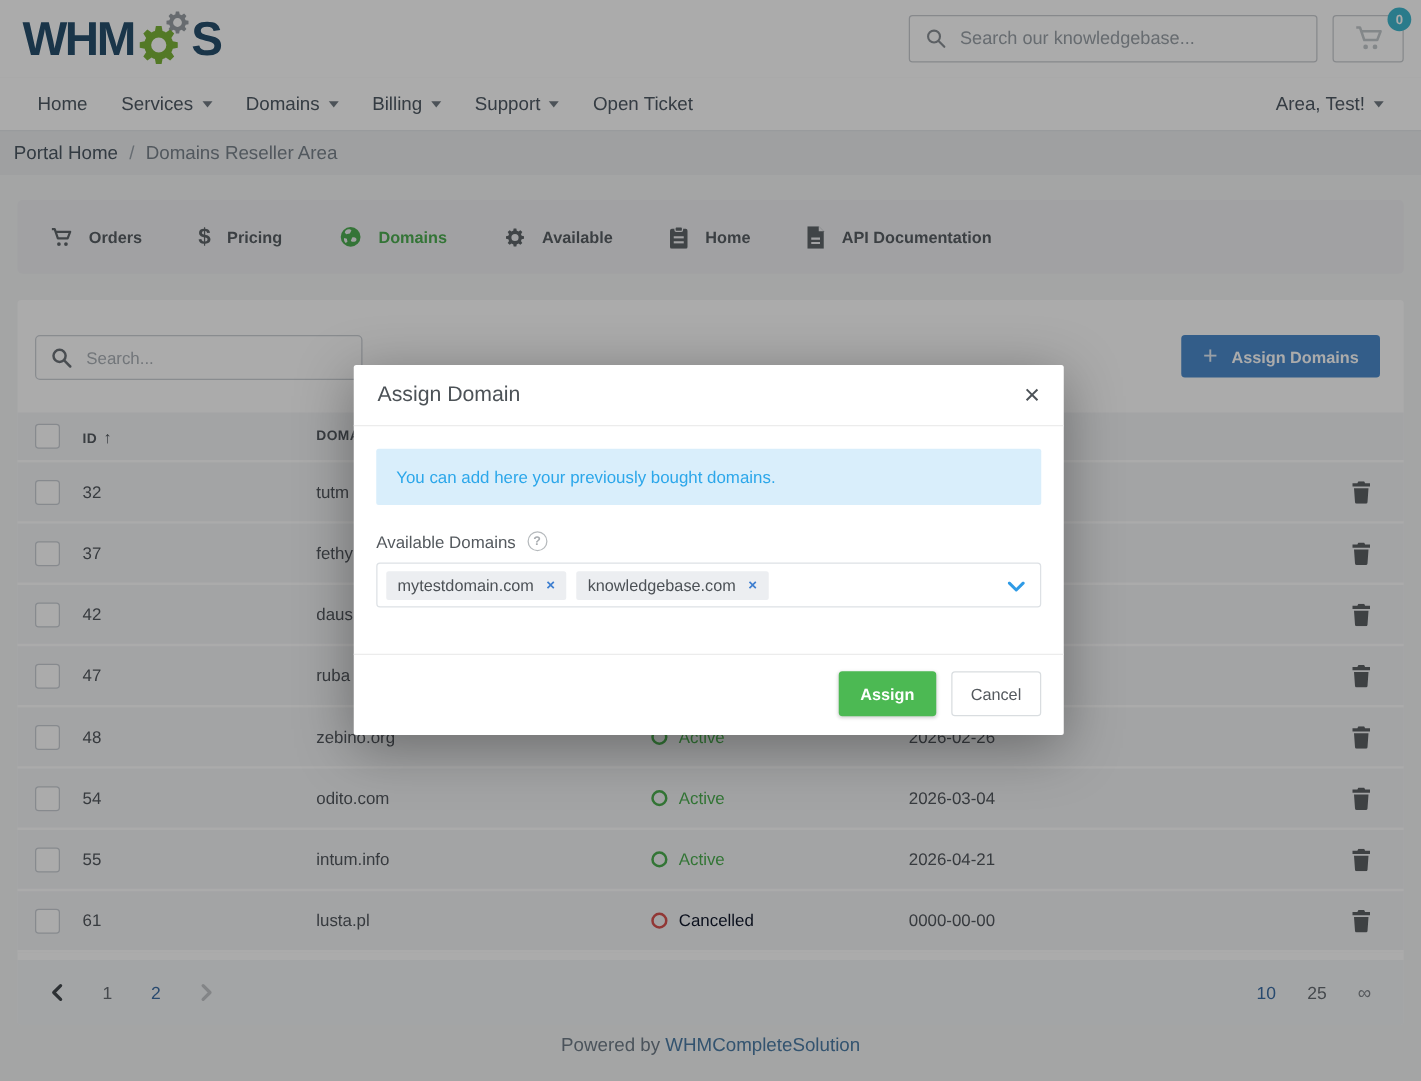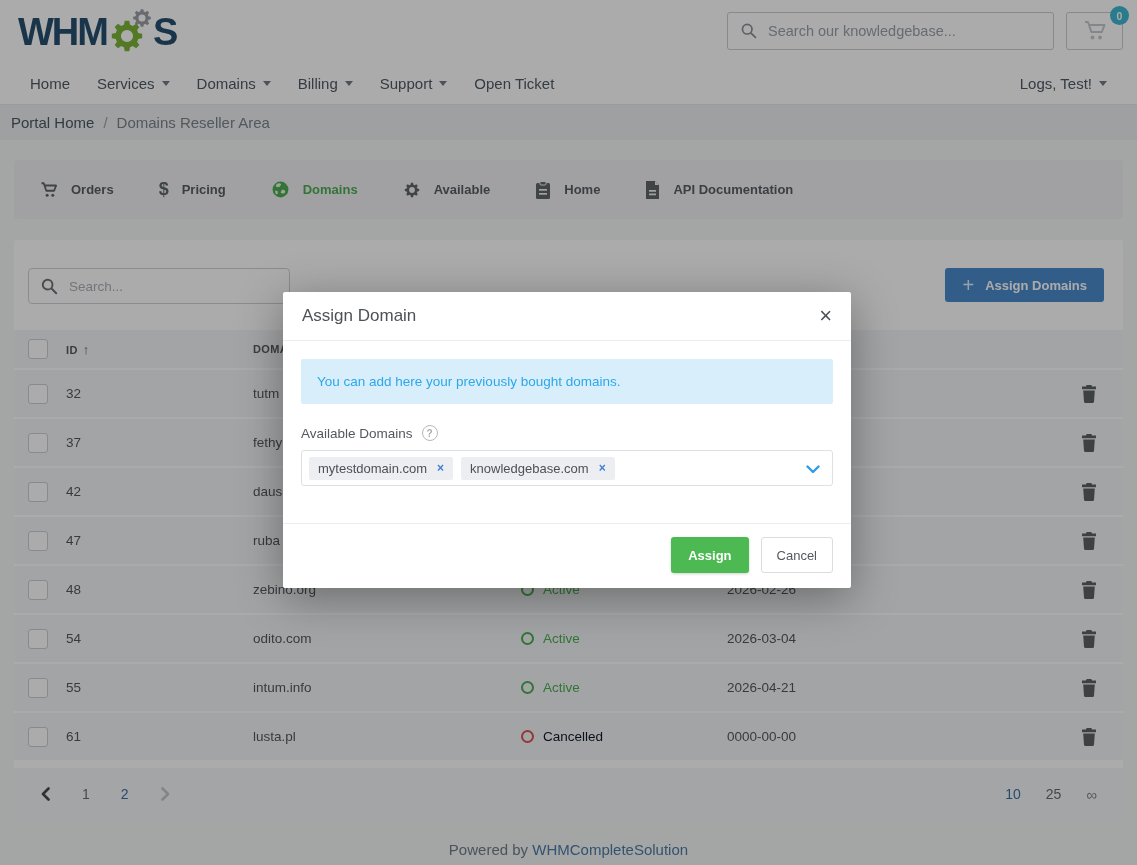--- a/index.html
+++ b/index.html
@@ -74,21 +74,21 @@
   .pag-left { display:flex; align-items:center; gap:31px; }
   .pag-right { margin-left:auto; display:flex; align-items:center; gap:25px; }
   .pg { color:#676d73; cursor:pointer; }
   .pg.current { color:#3d6fa6; }
   .pg-chevron { display:flex; cursor:pointer; }
   .size { color:#676d73; cursor:pointer; }
   .size.active { color:#3d6fa6; }
   .size-inf { font-size:15px; color:#82878c; }
 
   
-  .site-footer { margin-top:21px; text-align:center; font-size:15px; color:#707d88; }
+  .site-footer { margin-top:8px; text-align:center; font-size:15px; color:#707d88; }
   .site-footer a { color:#4c7da6; cursor:pointer; }
 
   
   .backdrop { position:fixed; inset:0; background:rgba(0,0,0,.33); z-index:10; }
   .modal { position:absolute; left:283px; top:292px; width:568px; background:#fff; border-radius:2px; box-shadow:0 10px 45px rgba(0,0,0,.35); z-index:20; }
   .modal-header { display:flex; align-items:center; justify-content:space-between; padding:13px 19px; border-bottom:1px solid #ececec; }
   .modal-title { font-size:17px; font-weight:400; color:#4c5257; }
   .modal-close { background:none; border:none; font-size:22px; color:#4c5257; cursor:pointer; line-height:1; font-family:inherit; }
   .modal-body { padding:18px 18px 37px; }
   .alert-info { background:#d9eefb; color:#2ca7ea; font-size:13.5px; padding:15px 16px; border-radius:2px; margin-bottom:21px; }
@@ -154,21 +154,21 @@
       <span class="caret"></span>
     </a>
   <a>
       <span>Support</span>
       <span class="caret"></span>
     </a>
   <a>
       <span>Open Ticket</span>
     </a>
   <a class="nav-user">
-      <span>Logs, Test!</span>
+      <span>Area, Test!</span>
       <span class="caret"></span>
     </a>
 </nav>
 
 <div class="breadcrumb">
   <a>Portal Home</a>
   <span class="crumb-sep">/</span>
   <span class="crumb-current">Domains Reseller Area</span>
 </div>
 

